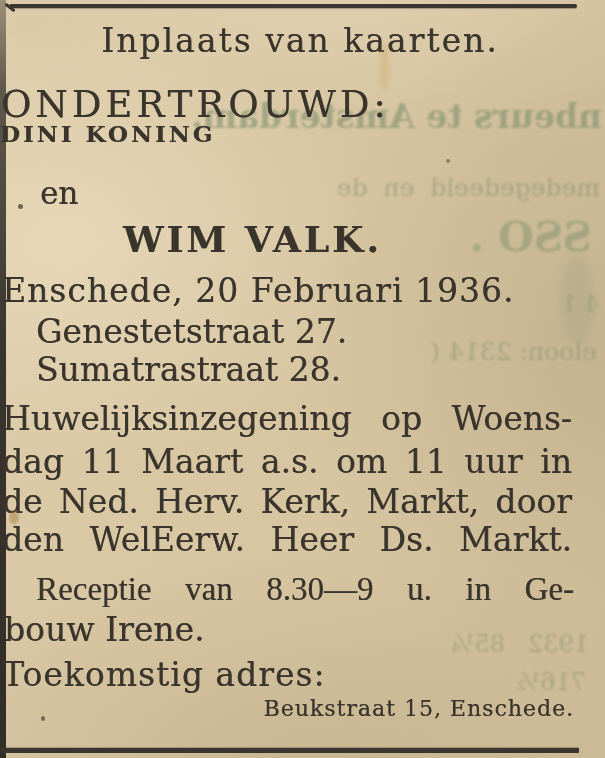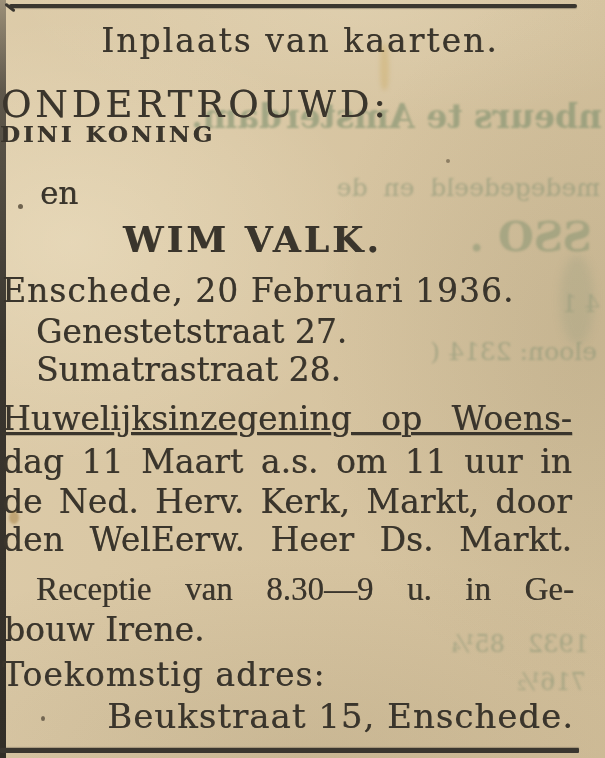--- a/index.html
+++ b/index.html
@@ -29,28 +29,28 @@
       text-shadow:0.4px 0.4px 0.6px rgba(56,50,40,0.65);font-size:33px;line-height:1.18;}
   .just{white-space:normal;text-align:justify;text-align-last:justify;text-justify:inter-word;}
   #pre-header   {top:22px;left:30px;width:540px;text-align:center;letter-spacing:2px;}
   #ondertrouwd  {top:71px;left:1px;font-size:37px;letter-spacing:4px;margin-top:12px;}
   #bride        {top:120px;left:0;width:505px;text-align:left;font-weight:bold;font-size:23px;letter-spacing:3px;}
   #conjunction  {top:175px;left:0;width:505px;text-align:left;font-size:31px;padding-left:40px;}
   #groom        {top:218px;left:0;width:505px;text-align:center;font-weight:bold;font-size:36px;letter-spacing:3px;}
   #date-line    {top:272px;left:2px;letter-spacing:1px;}
   #addr-bride   {top:313px;left:36px;}
   #addr-groom   {top:351px;left:20px;margin-left:16px;}
-  #cer-0        {top:400px;left:2px;width:570px;text-decoration:underline;}
+  #cer-0        {top:400px;left:2px;width:570px;}
   #cer-1        {top:443px;left:2px;width:570px;}
   #cer-2        {top:483px;left:2px;width:570px;}
   #cer-3        {top:521px;left:2px;width:570px;}
   #rec-0        {top:570px;left:36px;width:538px;font-family:Liberation Serif, serif;}
   #rec-1        {top:611px;left:4px;}
   #future-label {top:656px;left:2px;letter-spacing:1px;}
-  #future-addr  {top:696px;left:100px;width:474px;text-align:right;font-size:34px;letter-spacing:1px;}
+  #future-addr  {top:696px;left:100px;width:474px;text-align:right;font-size:22px;letter-spacing:1px;}
   
   .bleed{position:absolute;transform:scaleX(-1);filter:blur(1.2px);
          color:rgba(134,148,117,0.55);white-space:pre;font-family:"DejaVu Serif","Liberation Serif",serif;}
   #bleed-0{top:97px;left:218px;width:384px;font-size:33px;font-weight:bold;color:rgba(128,145,112,0.62);}
   #bleed-1{top:173px;left:300px;width:300px;font-size:25px;}
   #bleed-2{top:213px;left:452px;width:140px;font-size:41px;font-weight:bold;color:rgba(130,146,112,0.5);}
   #bleed-3{top:337px;left:385px;width:212px;font-size:25px;}
   #bleed-4{top:290px;left:500px;width:100px;font-size:24px;color:rgba(134,148,117,0.42);}
   #bleed-5{top:630px;left:443px;width:146px;font-size:24px;}
   #bleed-6{top:668px;left:468px;width:118px;font-size:24px;}

